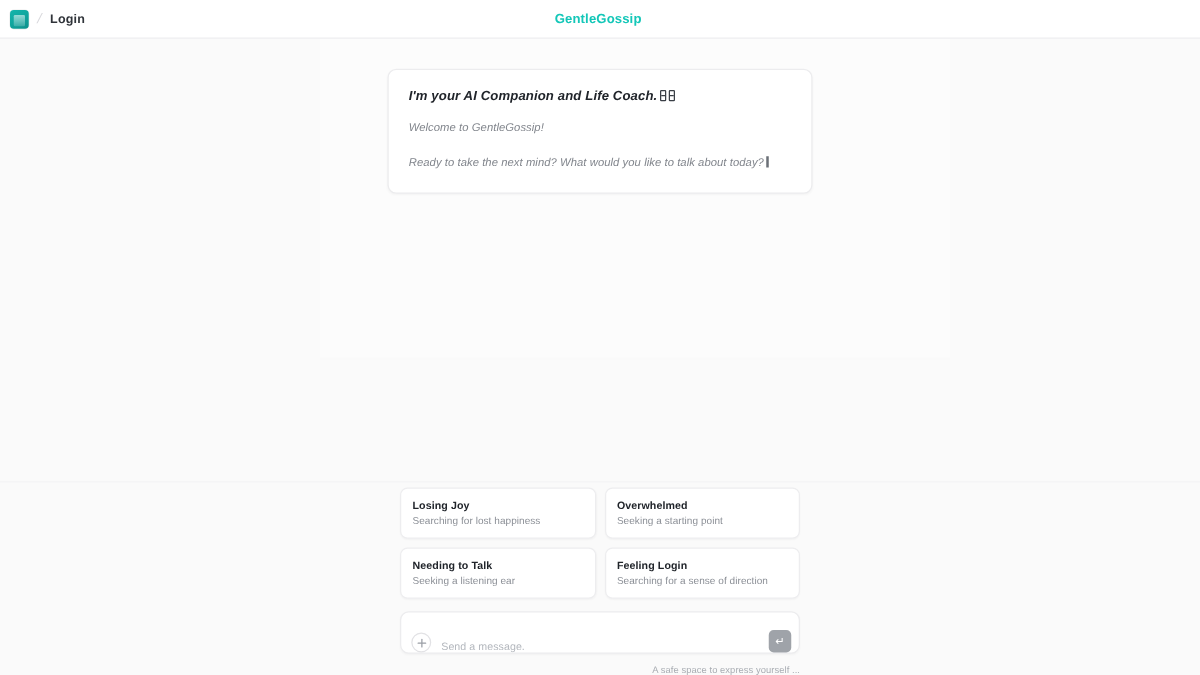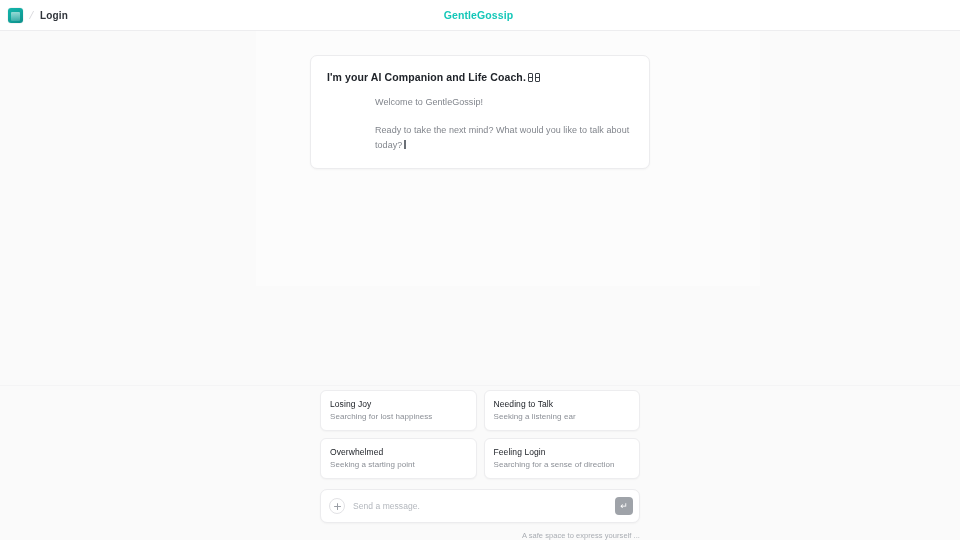--- a/index.html
+++ b/index.html
@@ -122,20 +122,21 @@
     position: relative;
     z-index: 1;
     flex: 1 1 auto;
     padding-top: 24px;
     overflow: hidden;
   }
 
   .center-col {
     width: 340px;
     margin: 0 auto;
+    font-style: italic;
   }
 
   
   .msg-card {
     background: #ffffff;
     border: 1px solid #ececee;
     border-radius: 7px;
     padding: 15px 16px 16px 16px;
     box-shadow: 0 1px 2px rgba(16,18,22,0.035);
   }
@@ -159,21 +160,20 @@
     background:
       linear-gradient(#3a3f46, #3a3f46) center/3px 1px no-repeat;
   }
 
   .msg-p {
     font-size: 9px;
     line-height: 1.62;
     color: #81858c;
     margin-bottom: 14px;
     letter-spacing: 0.05px;
-    margin-left: 48px;
   }
   .msg-p:last-child { margin-bottom: 0; }
 
   .caret {
     display: inline-block;
     width: 2px;
     height: 9px;
     background: #6b7077;
     vertical-align: -1px;
     margin-left: 2px;
@@ -199,21 +199,21 @@
     background: #ffffff;
     border: 1px solid #ededef;
     border-radius: 6px;
     padding: 8px 9px 9px 9px;
     cursor: pointer;
     box-shadow: 0 1px 1.5px rgba(16,18,22,0.03);
   }
 
   .sugg-title {
     font-size: 8.5px;
-    font-weight: 400;
+    font-weight: 700;
     color: #20242a;
     margin-bottom: 3px;
     letter-spacing: 0.08px;
   }
 
   .sugg-sub {
     font-size: 8px;
     color: #8b8f96;
     letter-spacing: 0.05px;
   }
@@ -223,21 +223,21 @@
     width: 320px;
     margin: 0 auto;
   }
 
   .composer {
     background: #ffffff;
     border: 1px solid #ececee;
     border-radius: 7px;
     height: 34px;
     display: flex;
-    align-items: center;
+    align-items: flex-end;
     padding: 0 6px 0 8px;
     gap: 8px;
     box-shadow: 0 1px 2px rgba(16,18,22,0.035);
   }
 
   .plus-btn {
     width: 16px;
     height: 16px;
     border-radius: 50%;
     border: 1px solid #e2e2e5;
@@ -334,27 +334,27 @@
     <div class="bottom-dock">
 
       <div class="sugg-grid">
 
         <div class="sugg-card">
           <div class="sugg-title">Losing Joy</div>
           <div class="sugg-sub">Searching for lost happiness</div>
         </div>
 
         <div class="sugg-card">
+          <div class="sugg-title">Overwhelmed</div>
+          <div class="sugg-sub">Seeking a starting point</div>
+        </div>
+
+        <div class="sugg-card">
           <div class="sugg-title">Needing to Talk</div>
           <div class="sugg-sub">Seeking a listening ear</div>
-        </div>
-
-        <div class="sugg-card">
-          <div class="sugg-title">Overwhelmed</div>
-          <div class="sugg-sub">Seeking a starting point</div>
         </div>
 
         <div class="sugg-card">
           <div class="sugg-title">Feeling Login</div>
           <div class="sugg-sub">Searching for a sense of direction</div>
         </div>
 
       </div>
 
       <div class="composer-wrap">

